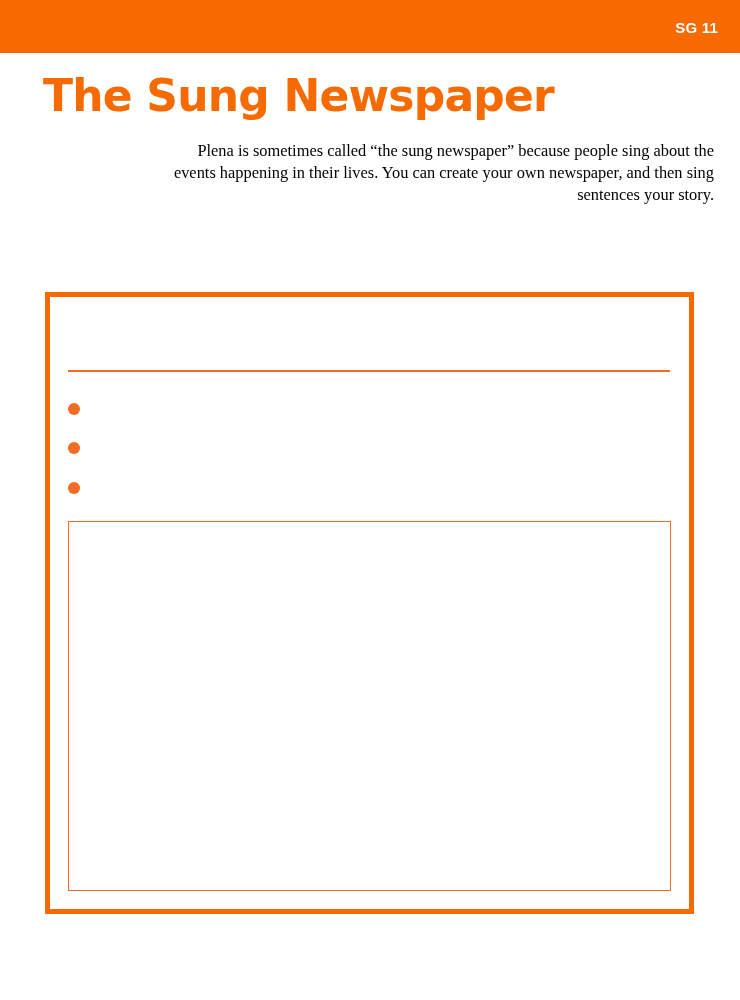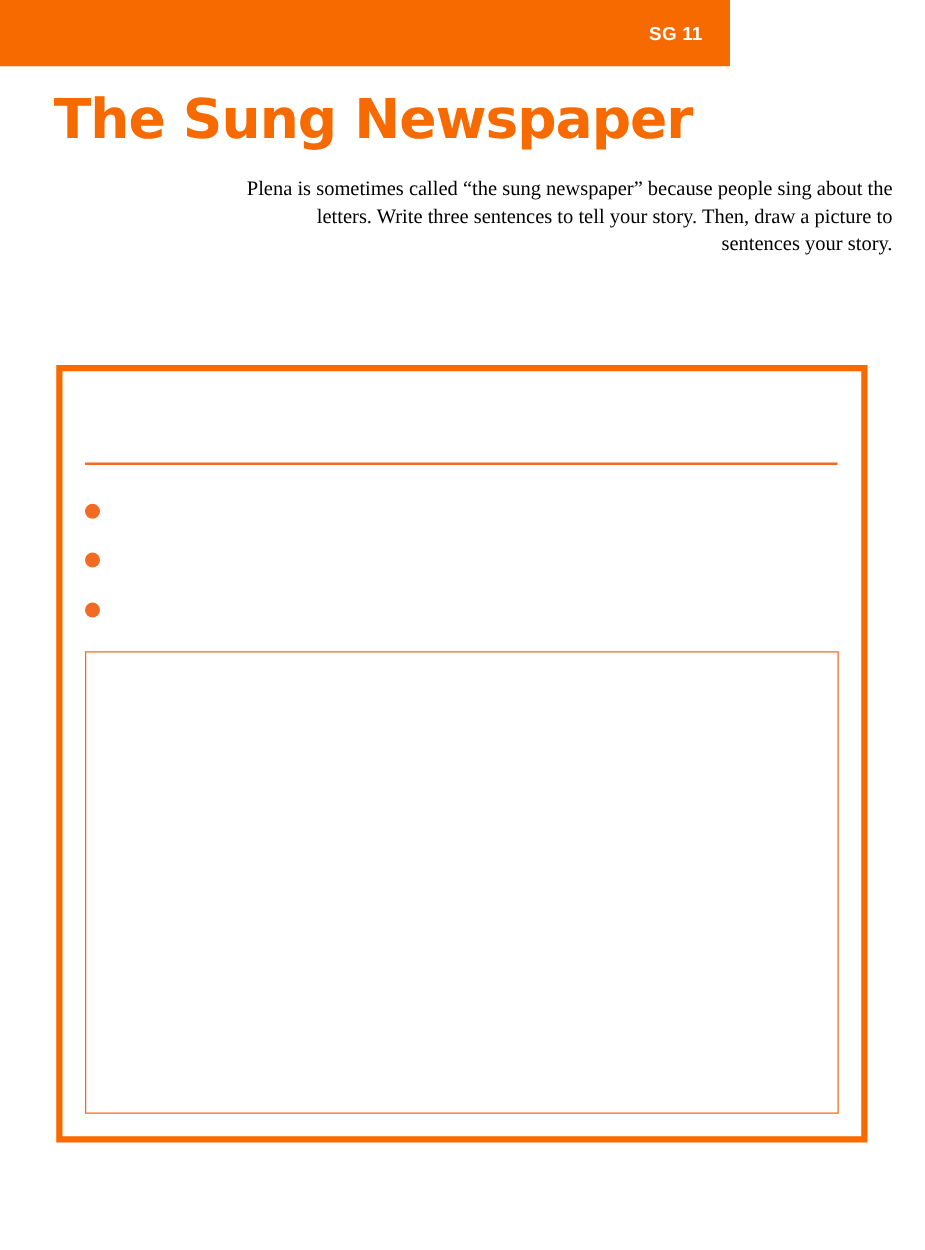--- a/index.html
+++ b/index.html
@@ -1,19 +1,19 @@
 <!DOCTYPE html>
 <html><head>
   <meta charset="utf-8">
   <style>
     * { margin: 0; padding: 0; box-sizing: border-box; }
     html, body { width: 740px; height: 1000px; background: #ffffff; overflow: hidden; }
     body { position: relative; font-family: "Liberation Sans", sans-serif; }
     .top-bar {
-      position: absolute; left: 0; top: 0; width: 584px; height: 53px;
+      position: absolute; left: 0; top: 0; width: 740px; height: 53px;
       background: #f66a00;
     }
     .page-label {
       position: absolute; right: 22px; top: 19px;
       color: #ffffff; font-weight: bold; font-size: 15px;
       font-family: "Liberation Sans", sans-serif; letter-spacing: 0.2px;
     }
     .title {
       position: absolute; left: 43px; top: 70px;
       color: #f66a00; font-weight: bold; font-size: 44px;
@@ -48,21 +48,21 @@
 <body>
 
 <div class="top-bar">
   <span class="page-label">SG 11</span>
 </div>
 
 <h1 class="title">The Sung Newspaper</h1>
 
 <div class="intro">
   <span>Plena is sometimes called “the sung newspaper” because people sing about the</span>
-  <span>letters. Write three sentences to tell your story. Then, draw a picture to</span>
+  <span>events happening in their lives. You can create your own newspaper, and then sing</span>
   <span>sentences your story.</span>
 </div>
 
 <div class="outer-box"></div>
 
 <div class="headline-line"></div>
 
 <div class="bullet" style="top:403px;"></div>
 <div class="bullet" style="top:442px;"></div>
 <div class="bullet" style="top:482px;"></div>

